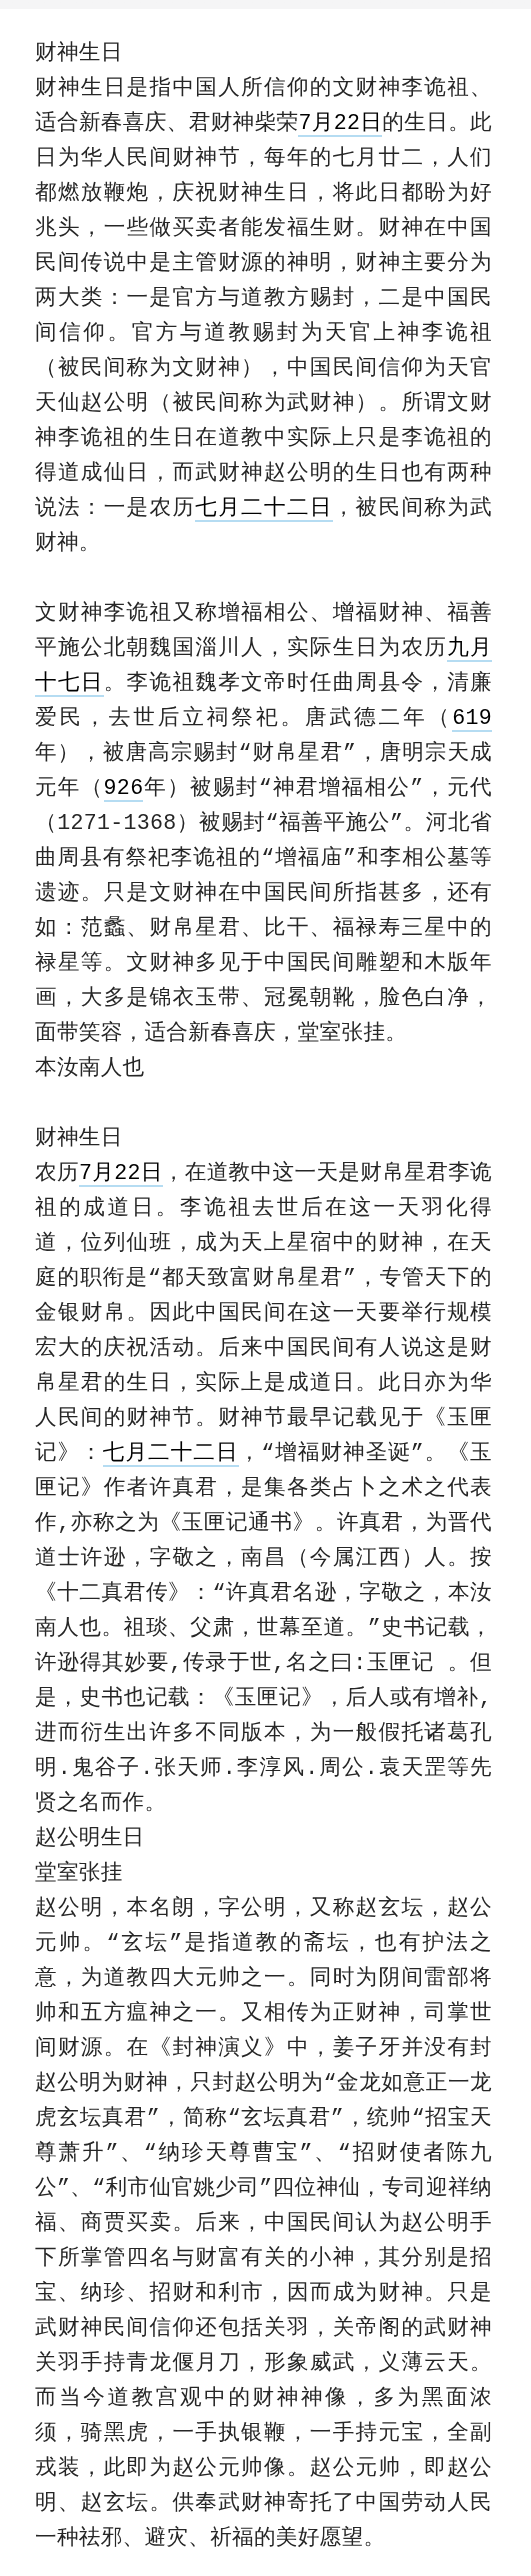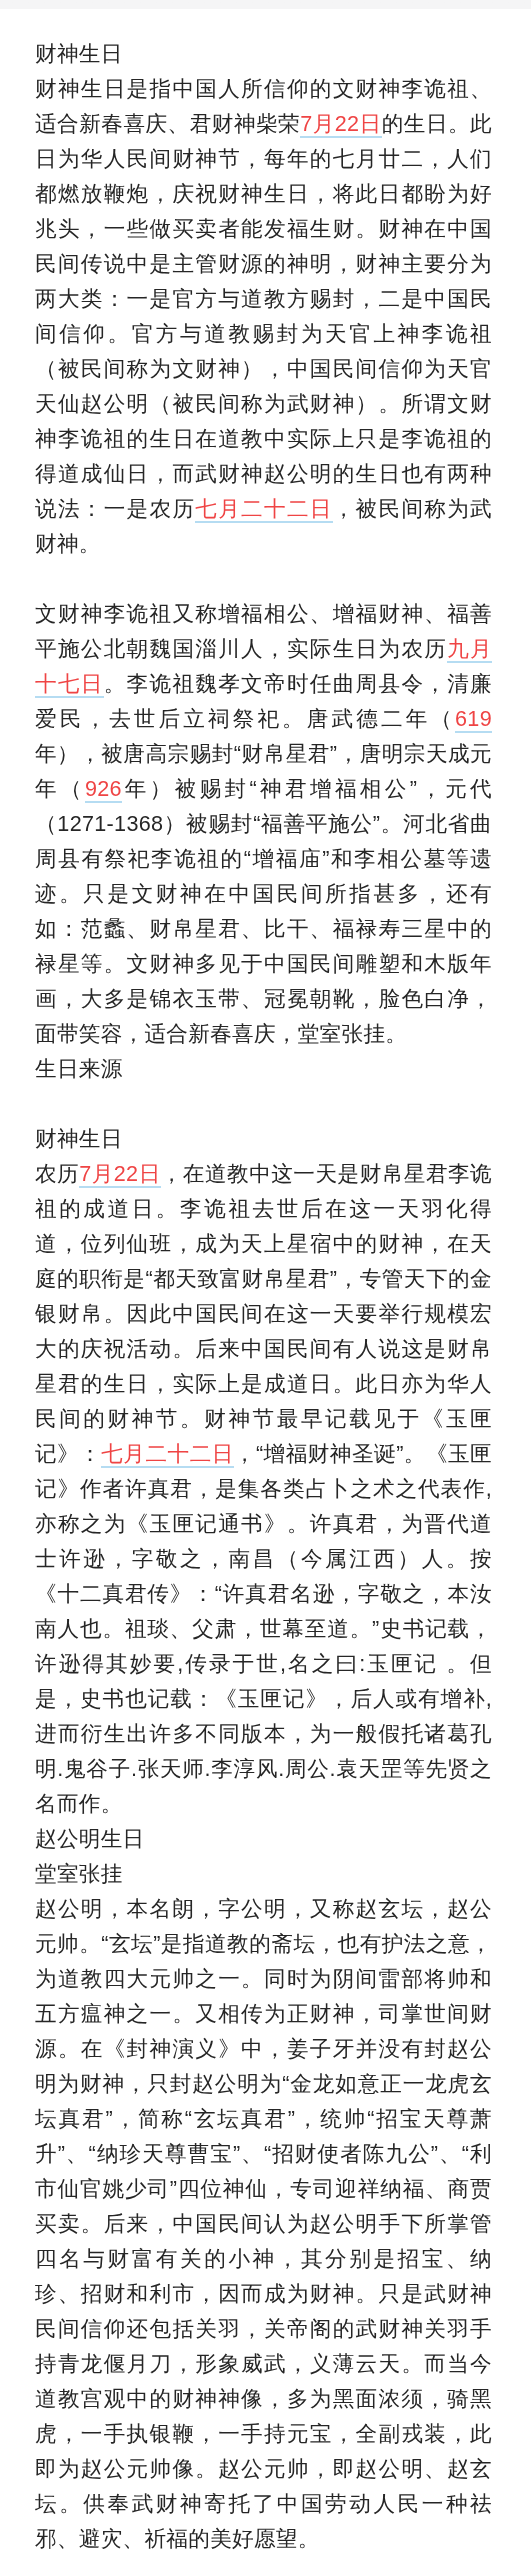--- a/index.html
+++ b/index.html
@@ -23,52 +23,53 @@
     content: "";
     display: block;
     height: 6.2px;
     background-image: radial-gradient(ellipse 8.2px 6.2px at 50% 0%, #f5f5f6 68%, rgba(245,245,246,0) 72%);
     background-size: 16px 6.2px;
     background-repeat: repeat-x;
   }
   .article {
     padding: 27px 40px 0 35px;
     color: #262626;
+    font-family: Liberation Mono, monospace;
   }
   .article p, .article h2 {
     margin: 0;
     font-size: 21.6px;
     line-height: 35px;
     font-weight: 400;
     letter-spacing: 0.3px;
   }
   .article p.paragraph {
     text-align: justify;
   }
   .gap {
     height: 35px;
   }
   a.date-link {
-    color: #ef4444;
+    color: #000000;
     text-decoration: none;
     border-bottom: 2.1px solid #b5dcf2;
     cursor: pointer;
   }
 </style>
 </head>
 <body>
 
 <div class="torn-band"></div>
 
 <div class="article">
     <h2 class="heading"><span>财神生日</span></h2>
     <p class="paragraph"><span>财神生日是指中国人所信仰的文财神李诡祖、适合新春喜庆、君财神柴荣</span><a class="date-link">7月22日</a><span>的生日。此日为华人民间财神节，每年的七月廿二，人们都燃放鞭炮，庆祝财神生日，将此日都盼为好兆头，一些做买卖者能发福生财。财神在中国民间传说中是主管财源的神明，财神主要分为两大类：一是官方与道教方赐封，二是中国民间信仰。官方与道教赐封为天官上神李诡祖（被民间称为文财神），中国民间信仰为天官天仙赵公明（被民间称为武财神）。所谓文财神李诡祖的生日在道教中实际上只是李诡祖的得道成仙日，而武财神赵公明的生日也有两种说法：一是农历</span><a class="date-link">七月二十二日</a><span>，被民间称为武财神。</span></p>
     <div class="gap"></div>
     <p class="paragraph"><span>文财神李诡祖又称增福相公、增福财神、福善平施公北朝魏国淄川人，实际生日为农历</span><a class="date-link">九月十七日</a><span>。李诡祖魏孝文帝时任曲周县令，清廉爱民，去世后立祠祭祀。唐武德二年（</span><a class="date-link">619</a><span>年），被唐高宗赐封“财帛星君”，唐明宗天成元年（</span><a class="date-link">926</a><span>年）被赐封“神君增福相公”，元代（1271-1368）被赐封“福善平施公”。河北省曲周县有祭祀李诡祖的“增福庙”和李相公墓等遗迹。只是文财神在中国民间所指甚多，还有如：范蠡、财帛星君、比干、福禄寿三星中的禄星等。文财神多见于中国民间雕塑和木版年画，大多是锦衣玉带、冠冕朝靴，脸色白净，面带笑容，适合新春喜庆，堂室张挂。</span></p>
-    <h2 class="heading"><span>生日来源</span></h2>
+    <h2 class="heading"><span>本汝南人也</span></h2>
     <div class="gap"></div>
     <h2 class="heading"><span>财神生日</span></h2>
     <p class="paragraph"><span>农历</span><a class="date-link">7月22日</a><span>，在道教中这一天是财帛星君李诡祖的成道日。李诡祖去世后在这一天羽化得道，位列仙班，成为天上星宿中的财神，在天庭的职衔是“都天致富财帛星君”，专管天下的金银财帛。因此中国民间在这一天要举行规模宏大的庆祝活动。后来中国民间有人说这是财帛星君的生日，实际上是成道日。此日亦为华人民间的财神节。财神节最早记载见于《玉匣记》：</span><a class="date-link">七月二十二日</a><span>，“增福财神圣诞”。《玉匣记》作者许真君，是集各类占卜之术之代表作,亦称之为《玉匣记通书》。许真君，为晋代道士许逊，字敬之，南昌（今属江西）人。按《十二真君传》：“许真君名逊，字敬之，本汝南人也。祖琰、父肃，世幕至道。”史书记载，许逊得其妙要,传录于世,名之曰:玉匣记 。但是，史书也记载：《玉匣记》，后人或有增补,进而衍生出许多不同版本，为一般假托诸葛孔明.鬼谷子.张天师.李淳风.周公.袁天罡等先贤之名而作。</span></p>
     <h2 class="heading"><span>赵公明生日</span></h2>
     <h2 class="heading"><span>堂室张挂</span></h2>
     <p class="paragraph"><span>赵公明，本名朗，字公明，又称赵玄坛，赵公元帅。“玄坛”是指道教的斋坛，也有护法之意，为道教四大元帅之一。同时为阴间雷部将帅和五方瘟神之一。又相传为正财神，司掌世间财源。在《封神演义》中，姜子牙并没有封赵公明为财神，只封赵公明为“金龙如意正一龙虎玄坛真君”，简称“玄坛真君”，统帅“招宝天尊萧升”、“纳珍天尊曹宝”、“招财使者陈九公”、“利市仙官姚少司”四位神仙，专司迎祥纳福、商贾买卖。后来，中国民间认为赵公明手下所掌管四名与财富有关的小神，其分别是招宝、纳珍、招财和利市，因而成为财神。只是武财神民间信仰还包括关羽，关帝阁的武财神关羽手持青龙偃月刀，形象威武，义薄云天。而当今道教宫观中的财神神像，多为黑面浓须，骑黑虎，一手执银鞭，一手持元宝，全副戎装，此即为赵公元帅像。赵公元帅，即赵公明、赵玄坛。供奉武财神寄托了中国劳动人民一种祛邪、避灾、祈福的美好愿望。</span></p>
   </div>
 
 
 </body></html>

